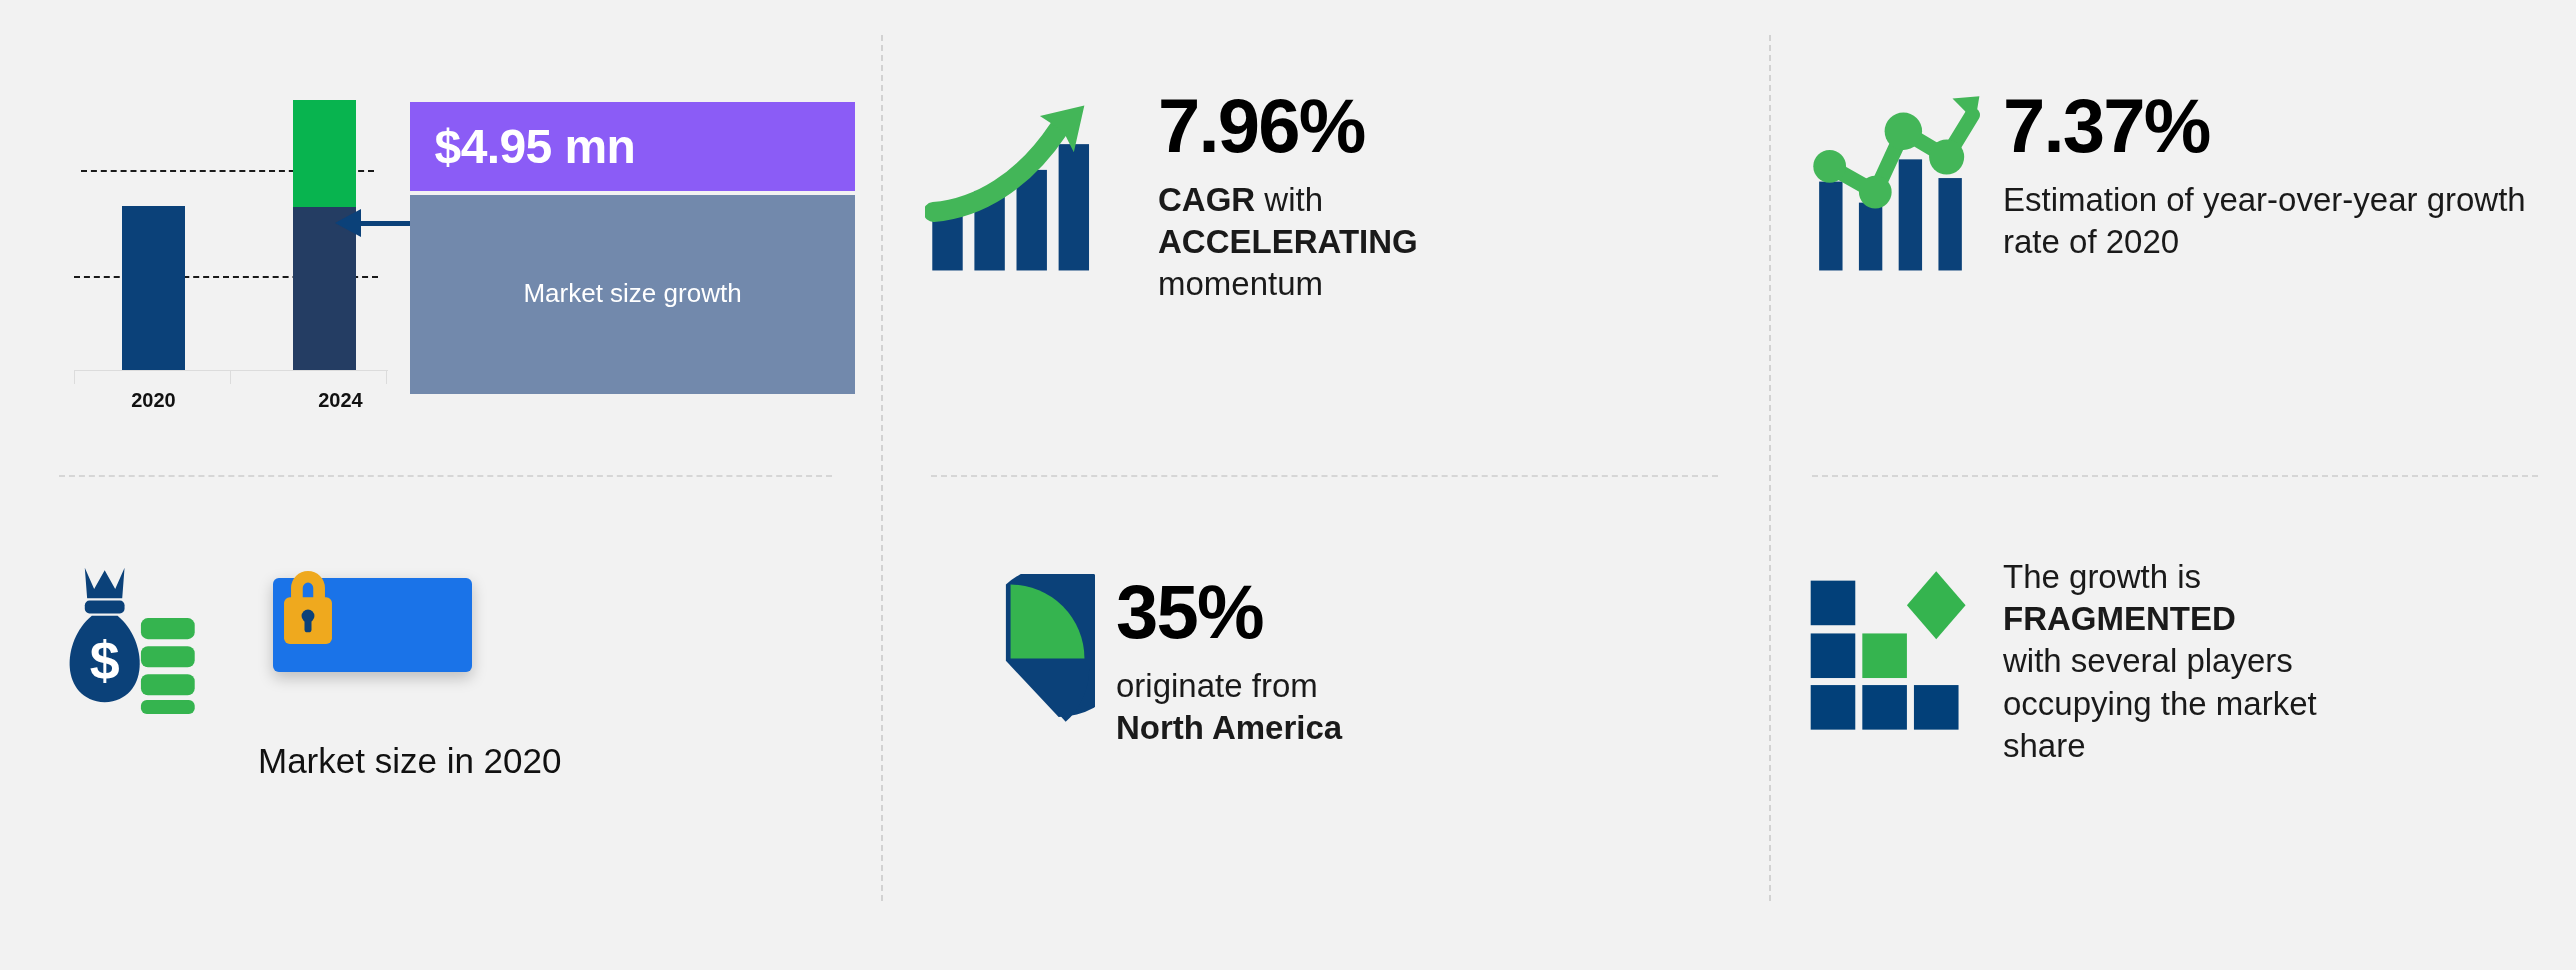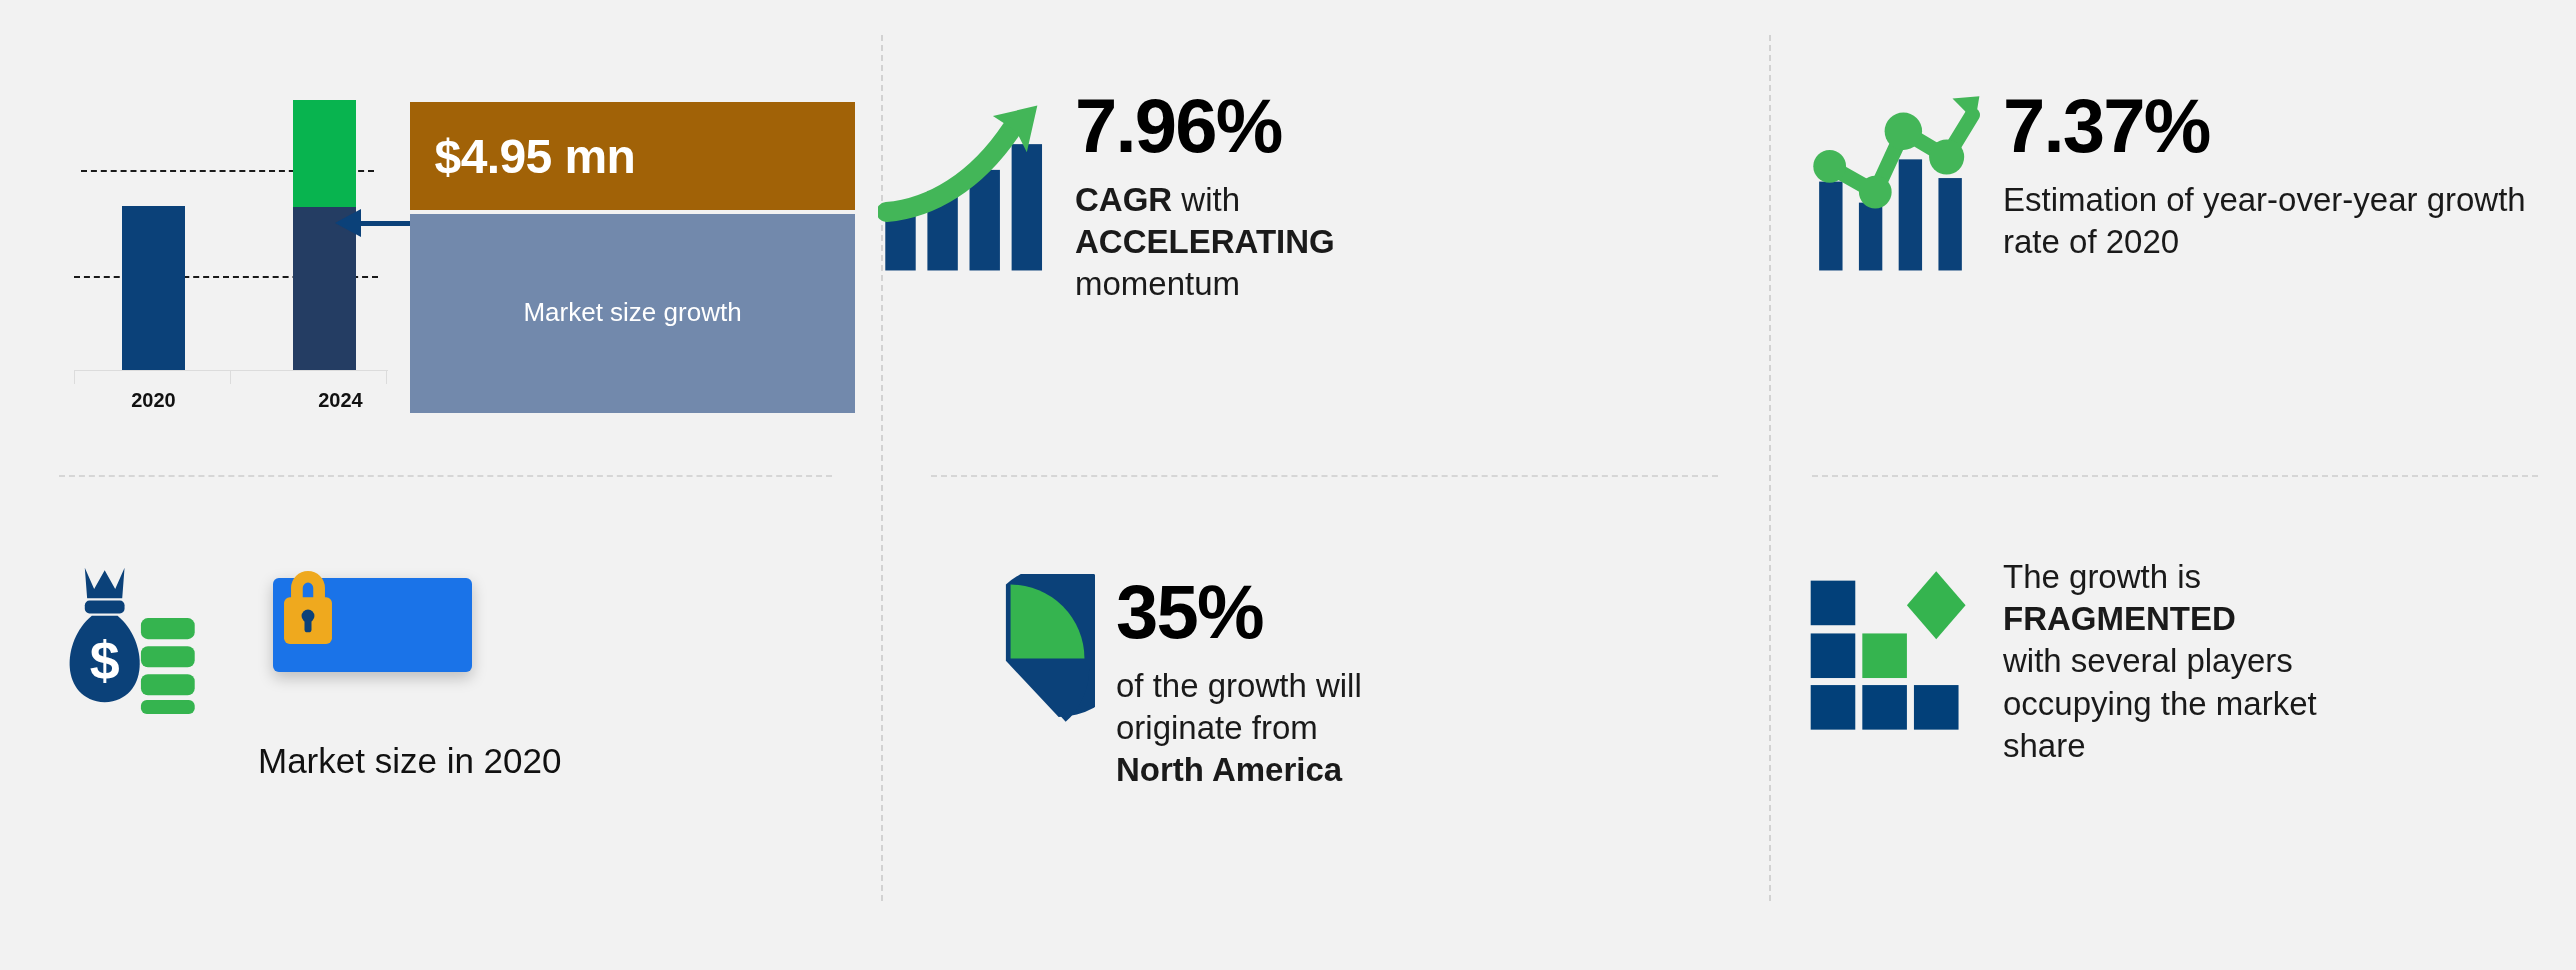--- a/index.html
+++ b/index.html
@@ -53,21 +53,21 @@
   .axis .tick.t2 { left: 312px; }
   .axis-label {
     position: absolute; bottom: 21px; font-size: 20px; color: #111;
     font-family: "Liberation Sans", sans-serif; text-align: center; width: 105px; font-weight: bold;
   }
   .axis-label.l2020 { left: 66px; }
   .axis-label.l2024 { left: 253px; }
 
   .callout { position: absolute; left: 375px; top: 32px; width: 445px; }
   .callout-head {
-    background: #a16207; color: #ffffff; height: 108px;
+    background: #8b5cf6; color: #ffffff; height: 89px;
     display: flex; align-items: center; padding-left: 24.6px;
     font-size: 48px; font-weight: bold; letter-spacing: -0.6px;
   }
   .callout-body {
     background: #7289ac; color: #ffffff; height: 199px; margin-top: 3.5px;
     display: flex; align-items: center; justify-content: center;
     font-size: 26px; line-height: 1.35; text-align: center;
   }
   .arrow-line {
     position: absolute; left: 322px; top: 151px; width: 61px; height: 4.7px;
@@ -83,21 +83,21 @@
   
   .stat-icon { flex: 0 0 auto; margin-right: 21px; }
   .stat-text { flex: 1 1 auto; }
   .stat-big {
     font-size: 76px; font-weight: bold; color: #000; line-height: 1.0;
     letter-spacing: -1.8px; margin-bottom: 15px;
   }
   .stat-sub { font-size: 33px; color: #1a1a1a; line-height: 1.28; }
   .stat-sub b { font-weight: bold; }
 
-  .p2 { left: 878px; top: 88px; width: 808px; }
+  .p2 { left: 925px; top: 88px; width: 808px; gap: 36px; }
   .p3 { left: 1806px; top: 88px; width: 755px; }
   .p4 { left: 59px;  top: 562px; width: 785px; }
   .p5 { left: 925px; top: 574px; width: 808px; }
   .p6 { left: 1806px; top: 556px; width: 755px; }
 
   
   .p4 { display: block; }
   .p4-row { display: flex; align-items: flex-start; }
   .viewbtn-wrap { position: relative; margin-left: 35px; margin-top: 16.4px; }
   .padlock { position: absolute; left: -3.5px; top: -16.4px; z-index: 2; }
@@ -236,21 +236,20 @@
         <path d="M138 148 L138 18 A130 130 0 1 1 228 244 Z" fill="#0b4179"></path>
 
         <path d="M146 144 L146 18 A126 126 0 0 1 272 144 Z" fill="#35b44f"></path>
 
         <path d="M158 162 L280 162 A122 122 0 0 1 240 252 Z" fill="#0b4179"></path>
       </svg>
     </div>
     <div class="stat-text">
       <div class="stat-big">35%</div>
       <div class="stat-sub">
-        <div>of the growth will</div>
         <div>originate from</div>
         <div><b>North America</b></div>
       </div>
     </div>
   </div>
 
   <div class="panel p6">
     <div class="stat-icon">
       <svg width="176" height="176" viewBox="0 0 300 300">
         <rect x="8" y="42" width="76" height="76" fill="#024079"></rect>

